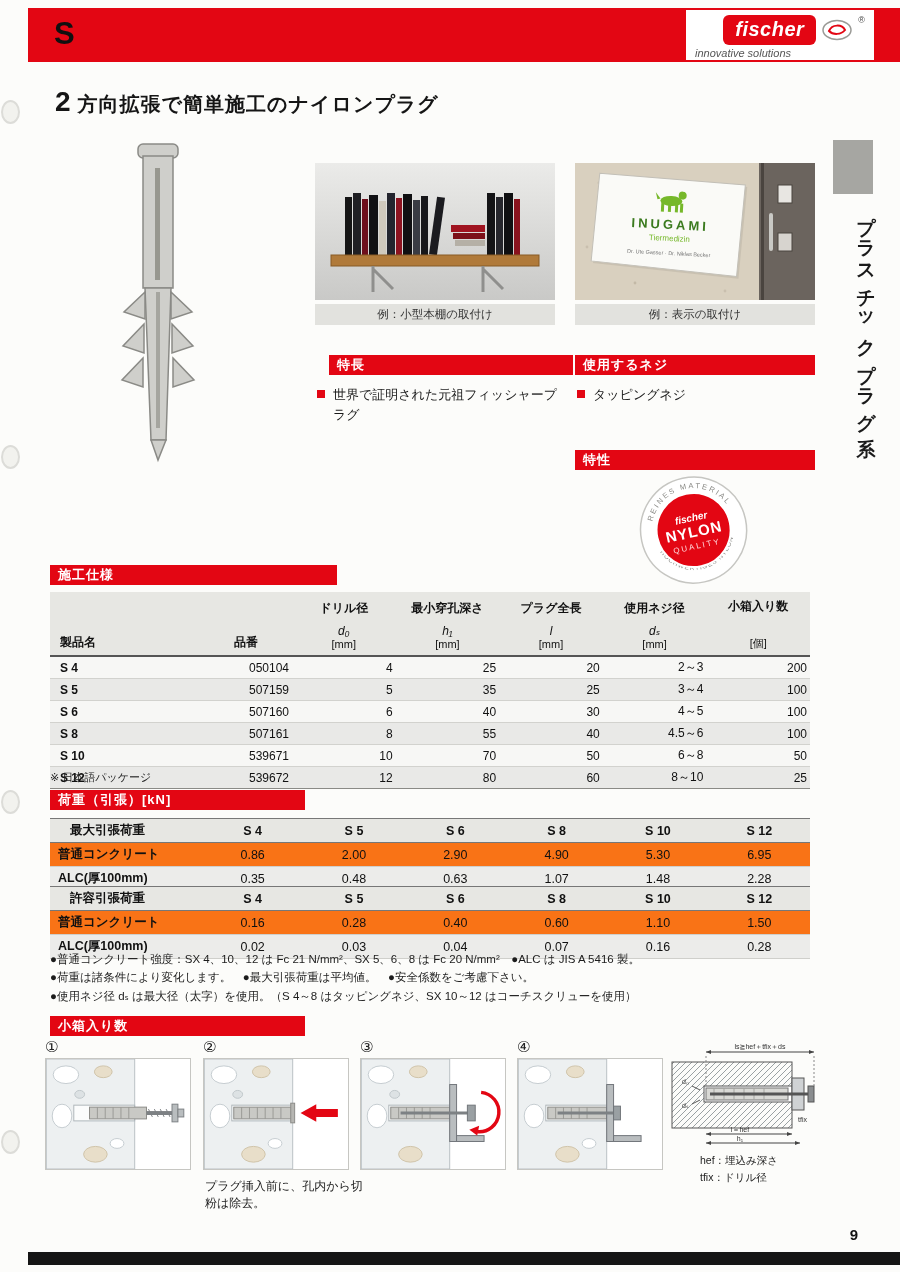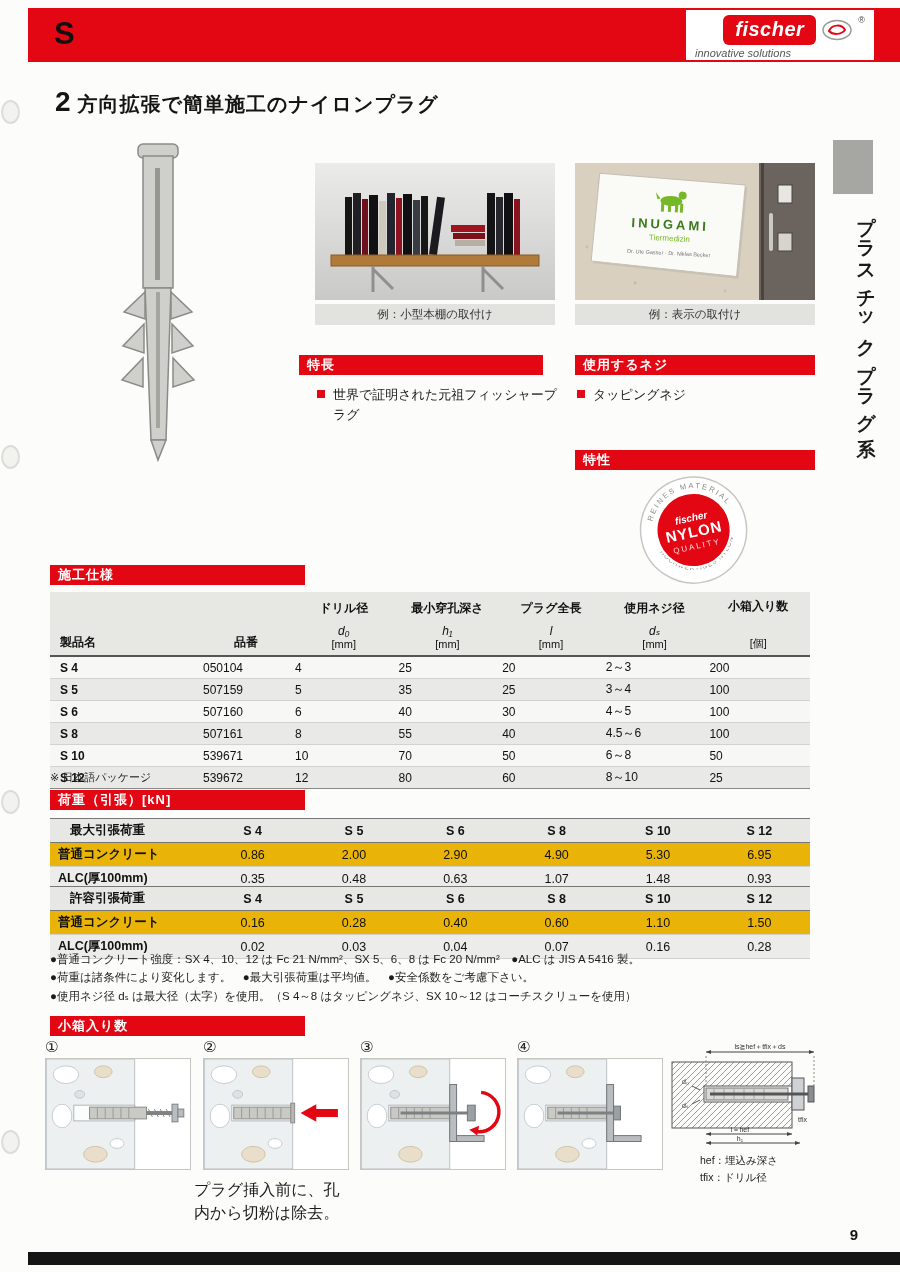--- a/index.html
+++ b/index.html
@@ -26,24 +26,24 @@
 
   
   .plug-fig{position:absolute;left:103px;top:140px;}
   .photo{position:absolute;width:240px;}
   .photo-1{left:315px;top:163px;}
   .photo-2{left:575px;top:163px;}
   .photo-caption{height:21px;background:#e2e2de;color:#333;font-size:11.5px;line-height:21px;text-align:center;}
 
   
   .rbar{position:absolute;height:20px;background:#e30613;color:#fff;font-weight:bold;font-size:13px;line-height:20px;padding-left:8px;letter-spacing:1px;}
-  .bar-feat{left:299px;top:355px;width:244px;}
+  .bar-feat{left:329px;top:355px;width:244px;}
   .bar-screw{left:575px;top:355px;width:240px;}
   .bar-char{left:575px;top:450px;width:240px;}
-  .bar-spec{left:50px;top:565px;width:255px;}
+  .bar-spec{left:50px;top:565px;width:287px;}
   .bar-load{left:50px;top:790px;width:255px;}
   .bar-method{left:50px;top:1016px;width:255px;}
 
   .blist{position:absolute;font-size:13px;color:#1a1a1a;line-height:1.5;}
   .blist-feat{left:317px;top:385px;width:245px;}
   .blist-screw{left:577px;top:385px;width:235px;}
   .bitem{display:flex;margin-bottom:4px;}
   .blt{flex:0 0 8px;width:8px;height:8px;background:#e30613;margin:5px 8px 0 0;}
 
   .badge-wrap{position:absolute;left:638px;top:474px;transform:rotate(-12deg);}
@@ -55,52 +55,52 @@
   
   .spec-table{position:absolute;left:50px;top:592px;width:760px;border-collapse:collapse;font-size:12px;table-layout:fixed;}
   .spec-table col.c-name{width:150px;}
   .spec-table col.c-code{width:92px;}
   .spec-table thead th{background:#e7e7e3;font-weight:normal;vertical-align:bottom;padding:6px 3px 4px;border-bottom:2px solid #555;text-align:center;}
   .spec-table thead th.lft{text-align:left;padding-left:10px;}
   .th-top{font-weight:bold;margin-bottom:7px;}
   .th-sym{font-style:italic;min-height:14px;}
   .th-unit{font-size:11px;min-height:13px;}
   .th-nm{font-weight:bold;}
-  .spec-table tbody td{padding:2px 3px;text-align:left;border-bottom:1px solid #d2d2ce;}
+  .spec-table tbody td{padding:2px 3px;text-align:right;border-bottom:1px solid #d2d2ce;}
   .spec-table tbody tr:nth-child(odd){background:#f7f7f5;}
   .spec-table tbody tr:nth-child(even){background:#e9e9e7;}
   .spec-table tbody tr:last-child td{border-bottom:1px solid #8a8a86;}
   .spec-table td.nm{text-align:left;padding-left:10px;font-weight:bold;}
   .spec-note{position:absolute;left:50px;top:770px;width:760px;text-align:left;font-size:11px;color:#222;}
 
   
   .load-table{position:absolute;left:50px;width:760px;border-collapse:collapse;font-size:12.5px;table-layout:fixed;}
   .lt-max{top:818px;}
   .lt-allow{top:886px;}
   .load-table col.c0{width:152px;}
   .load-table td{padding:3px 2px;text-align:center;}
   .lt-head td{background:#e7e7e3;font-weight:bold;border-top:1px solid #777;border-bottom:1px solid #777;}
   .lt-head td:first-child{text-align:left;padding-left:20px;}
-  .lt-row td{border-bottom:1px solid #cfcfcb;background:#eab308;}
+  .lt-row td{border-bottom:1px solid #cfcfcb;background:#f97316;}
   .lt-row td.lbl{text-align:left;padding-left:8px;font-weight:bold;}
   .lt-row.alt td{background:#ececea;}
 
   .notes{position:absolute;left:50px;top:950px;width:780px;font-size:11.5px;color:#1c1c1c;line-height:1.6;}
 
   
   .step{position:absolute;width:148px;}
   .step-num{font-size:15px;color:#222;display:block;margin-bottom:2px;}
   .step-box{border:1px solid #c6c6c2;background:#fff;width:146px;height:112px;}
   .step-1{left:45px;top:1038px;}
   .step-2{left:203px;top:1038px;}
   .step-3{left:360px;top:1038px;}
   .step-4{left:517px;top:1038px;}
   .tech-diagram{position:absolute;left:670px;top:1042px;}
   .diagram-legend{position:absolute;left:700px;top:1152px;font-size:10.5px;color:#222;line-height:1.6;}
-  .step-note{position:absolute;left:194px;top:1178px;width:160px;font-size:16px;color:#1a1a1a;line-height:1.45;}
+  .step-note{position:absolute;left:205px;top:1178px;width:160px;font-size:12px;color:#1a1a1a;line-height:1.45;}
 
   .page-number{position:absolute;right:42px;top:1226px;font-size:15px;font-weight:bold;color:#111;}
   .footer-bar{position:absolute;left:28px;top:1252px;width:872px;height:13px;background:#151515;}
 
   svg text{font-family:"Liberation Sans","DejaVu Sans",sans-serif;}
 </style>
 </head>
 <body>
 
 <div class="page">
@@ -395,21 +395,21 @@
           <td>5.30</td>
           <td>6.95</td>
     </tr>
     <tr class="lt-row alt">
       <td class="lbl">ALC(厚100mm)</td>
       <td>0.35</td>
           <td>0.48</td>
           <td>0.63</td>
           <td>1.07</td>
           <td>1.48</td>
-          <td>0.93</td>
+          <td>2.28</td>
     </tr>
   </tbody>
     </table>
 
   <table class="load-table lt-allow">
     <colgroup>
         <col class="c0">
         <col>
         <col>
         <col>

